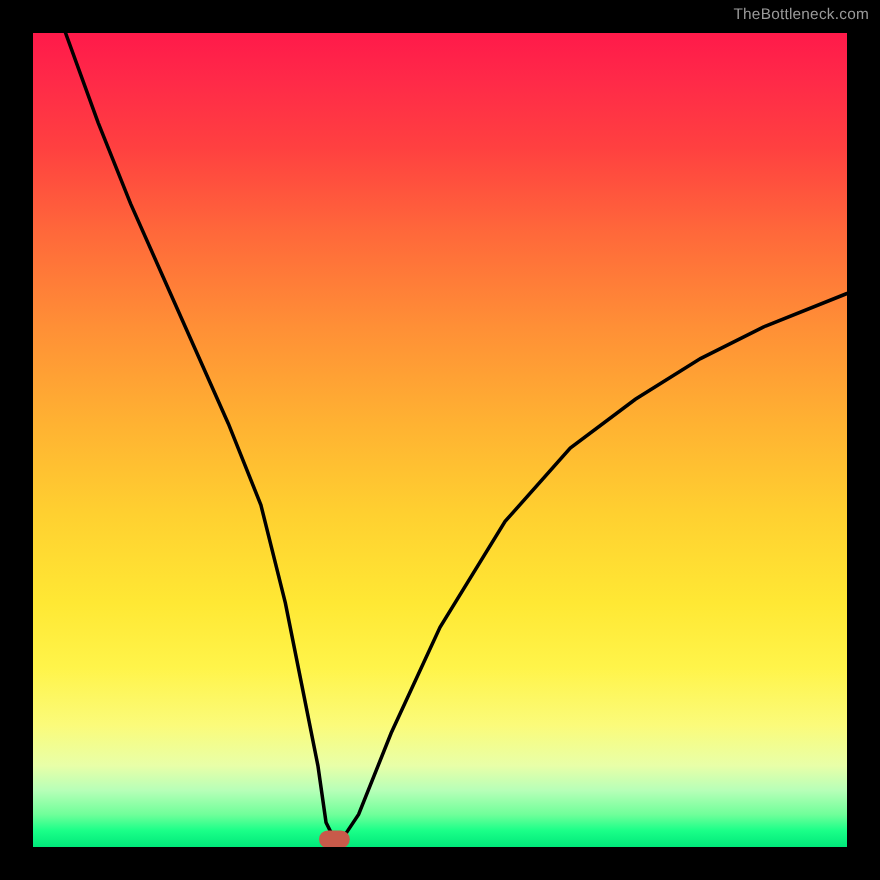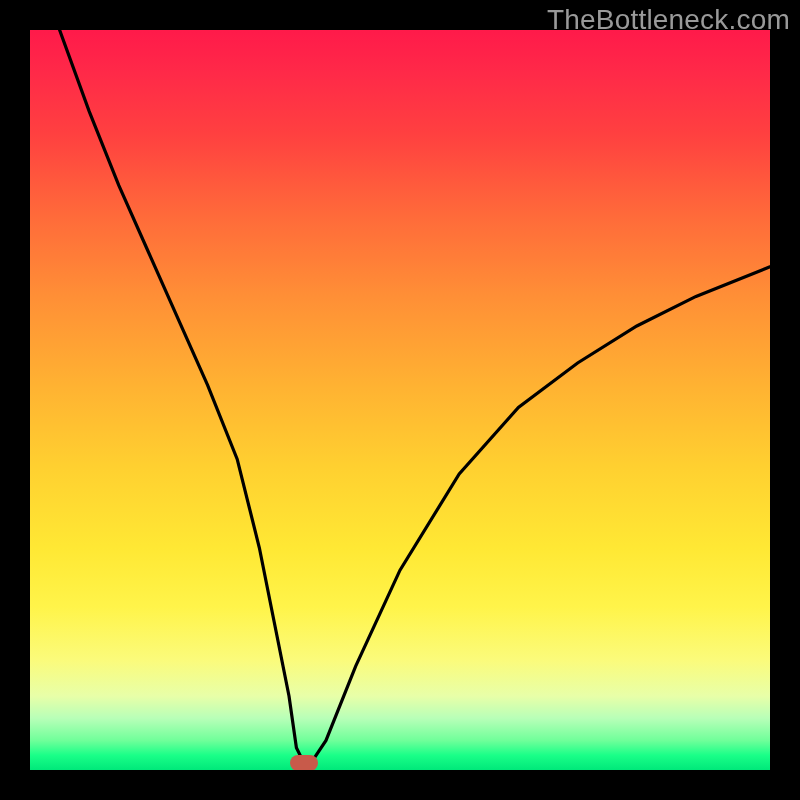--- a/index.html
+++ b/index.html
@@ -65,21 +65,21 @@
     height: 16px;
     background: #c85a4a;
     border-radius: 8px;
     transform: translate(-50%, -50%);
   }
   .watermark {
     position: absolute;
     top: 4px;
     right: 10px;
     color: #9a9a9a;
-    font-size: 28px;
+    font-size: 14px;
     letter-spacing: 0.2px;
     font-family: Arial, Helvetica, sans-serif;
   }
 </style>
 </head>
 <body>
 
 <div class="frame">
   <div class="plot-area">
     <div class="gradient"></div>

